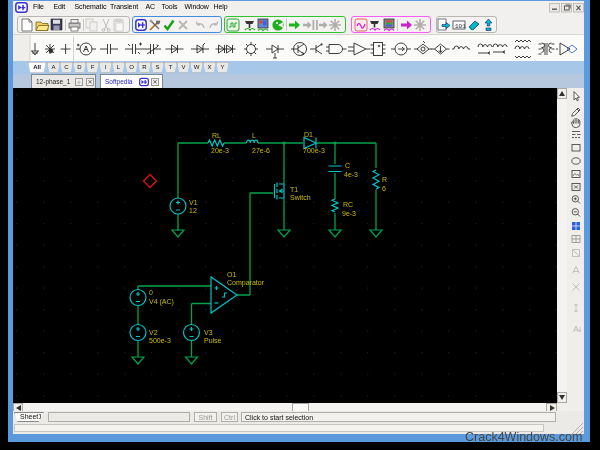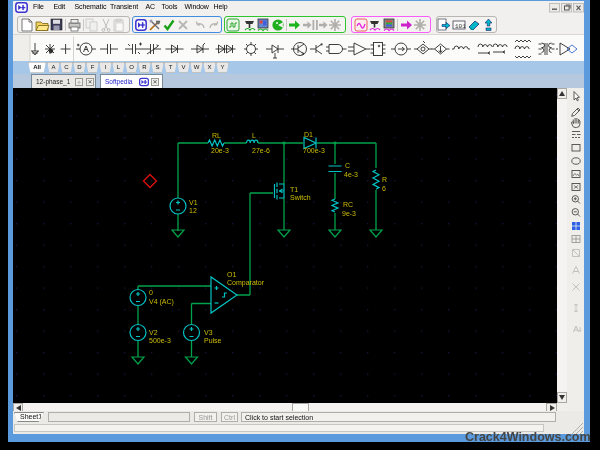--- a/index.html
+++ b/index.html
@@ -36,21 +36,21 @@
 
 #canvas { position:absolute; left:0; top:87px; width:544px; height:315px; background:#000; }
 #vscroll { position:absolute; left:544px; top:87px; width:10px; height:315px; background:#f4f3f1; }
 #rtools { position:absolute; left:554px; top:87px; width:17px; height:324px; background:#efeeea; }
 .sbtn { position:absolute; background:#f0efec; border:1px solid #a9a8a2; }
 
 #hscroll { position:absolute; left:0; top:402px; width:544px; height:9px; background:#f4f3f1; }
 #statusrow { position:absolute; left:0; top:410px; width:571px; height:12px; background:#eceae6; }
 #bottomstrip { position:absolute; left:0; top:422px; width:571px; height:11px; background:#eceae6; }
 .statbox { position:absolute; top:1px; height:10px; border:1px solid #b0aea8; background:#f2f1ee; font-size:7px; color:#111; }
-#wm { position:absolute; left:465px; top:430px; font-size:12.5px; color:#454545; letter-spacing:0px; font-weight:bold; filter:blur(0.4px); }
+#wm { position:absolute; left:465px; top:430px; font-size:12.5px; color:#454545; letter-spacing:0px; font-weight:normal; filter:blur(0.4px); }
 </style>
 </head>
 <body>
 <div id="stage">
 <div id="win">
 <div id="content">
   <div class="abs" style="left:0;top:0;width:571px;height:2px;background:#5b9bdd"></div>
 
   <div id="menubar">
     <svg class="abs" style="left:2px;top:1px" width="13" height="11" viewBox="0 0 13 11">

